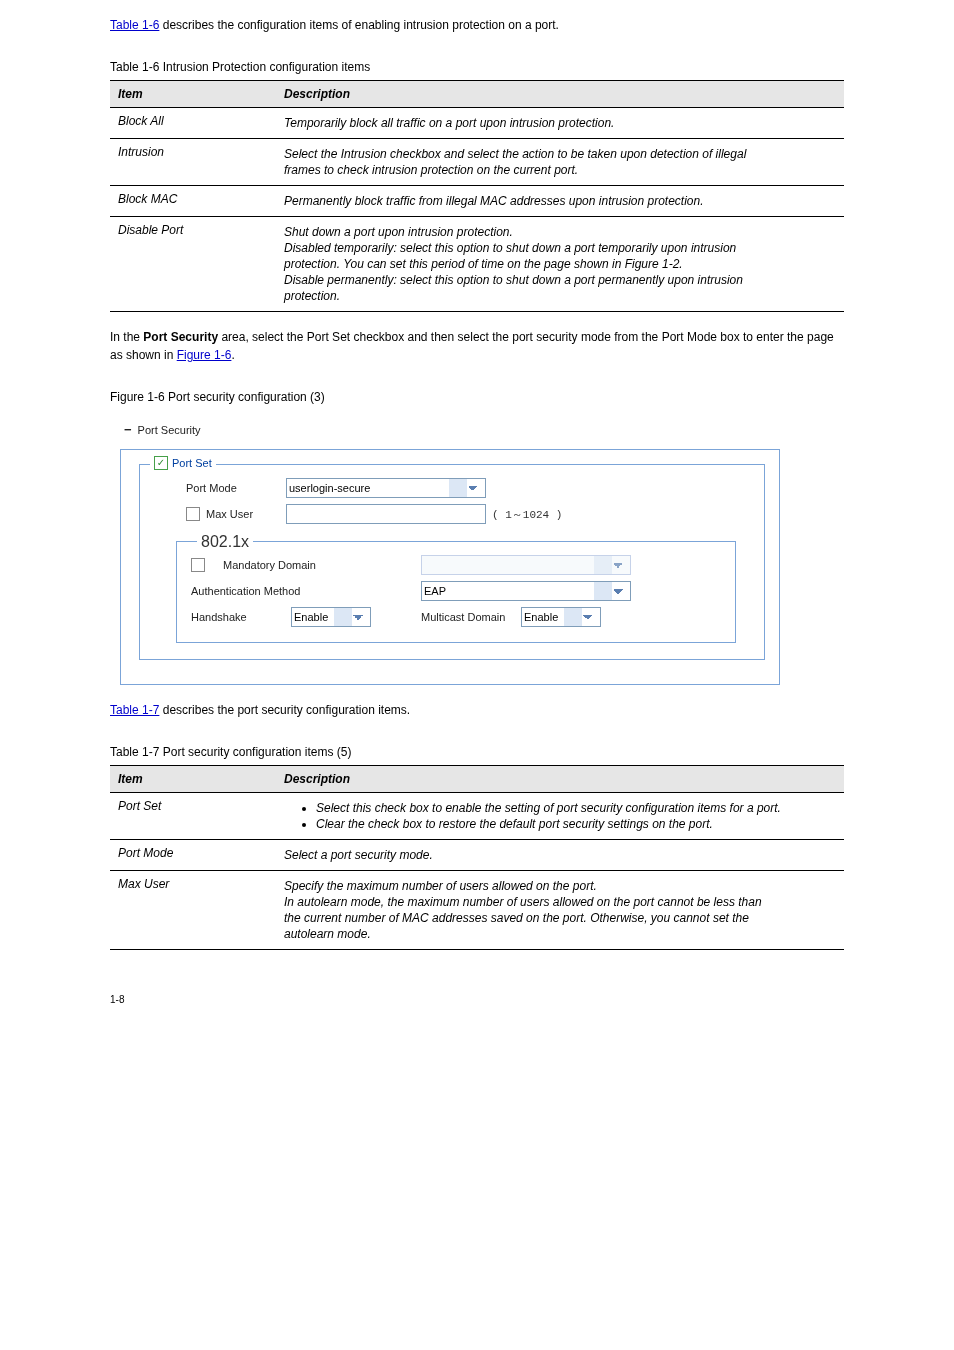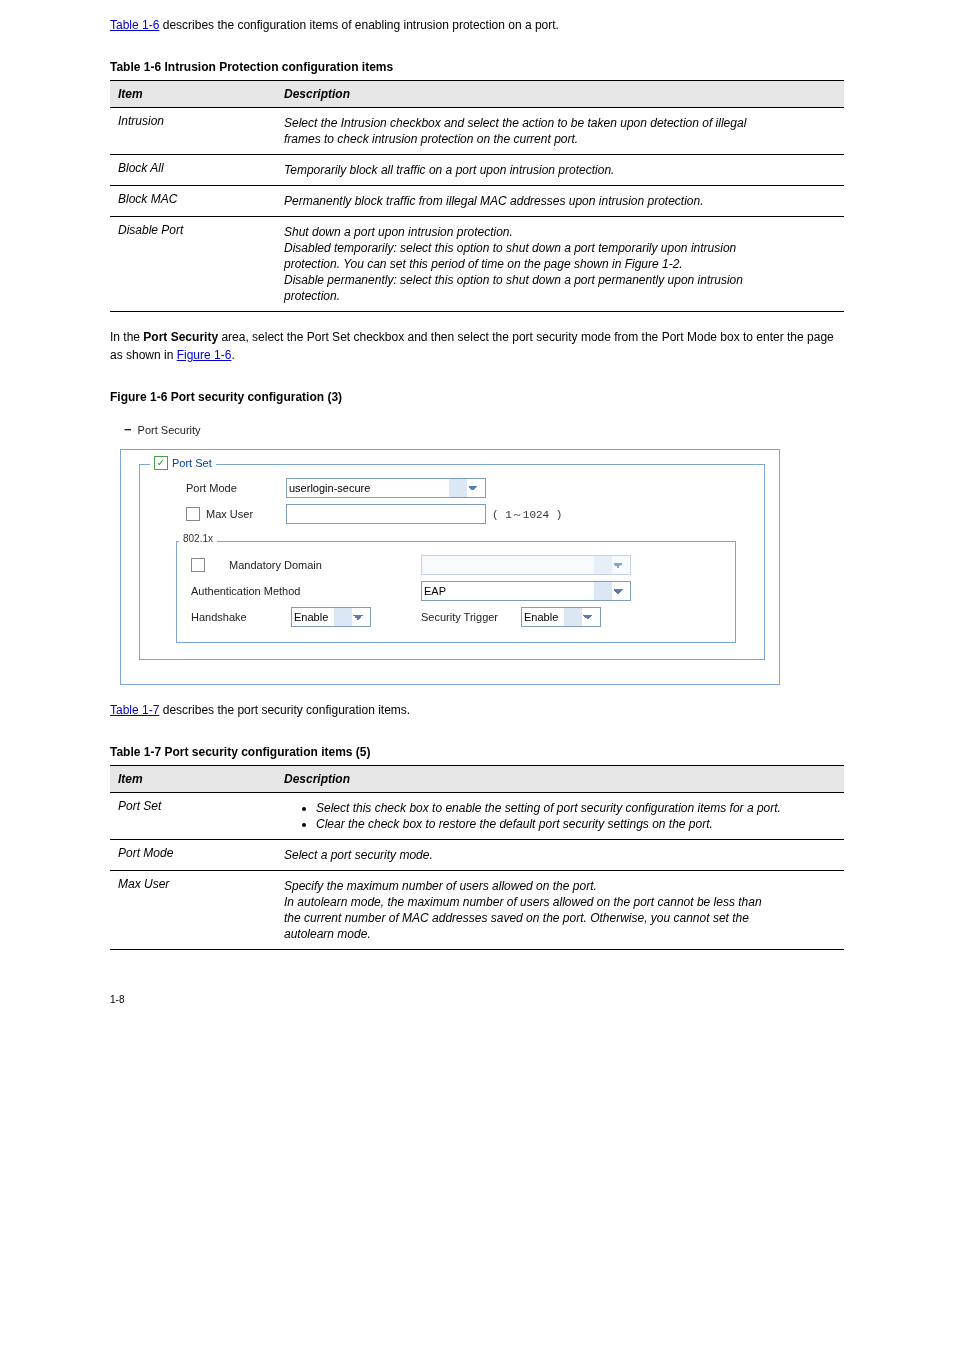--- a/index.html
+++ b/index.html
@@ -14,21 +14,21 @@
     padding: 0 110px 40px 110px;
     box-sizing: border-box;
   }
   .bluelink {
     color: #0000cc;
     text-decoration: underline;
     font-size: 12px;
   }
   .caption {
     font-size: 12px;
-    font-weight: bold;
+    font-weight: normal;
     margin: 26px 0 6px 0;
   }
   .after-table-text {
     font-size: 12px;
     margin: 16px 0 24px 0;
     line-height: 1.5;
   }
   .after-table-text .bold {
     font-weight: bold;
   }
@@ -145,24 +145,24 @@
     position: relative;
     padding: 10px 14px 12px 14px;
     margin-top: 14px;
     margin-left: 20px;
     width: 560px;
     box-sizing: border-box;
   }
   .inner-legend {
     position: absolute;
     top: -9px;
-    left: 2px;
+    left: 20px;
     background: #fff;
     padding: 0 4px;
-    font-size: 10px;
+    font-size: 16px;
     color: #333;
   }
 
   .checkbox {
     width: 12px; height: 12px;
     border: 1px solid #46a049;
     display: inline-flex;
     align-items: center; justify-content: center;
     font-size: 10px; line-height: 10px;
     color: #2e8b32;
@@ -196,33 +196,33 @@
 
   <table class="data">
     <thead>
       <tr>
         <th>Item</th>
         <th>Description</th>
       </tr>
     </thead>
     <tbody id="table1-body">
         <tr>
+          <td>Block All</td>
+          <td>
+            <div class="desc-lines">
+              <div>Temporarily block all traffic on a port upon intrusion protection.</div>
+            </div>
+          </td>
+        </tr>
+        <tr>
           <td>Intrusion</td>
           <td>
             <div class="desc-lines">
               <div>Select the Intrusion checkbox and select the action to be taken upon detection of illegal</div>
               <div> frames to check intrusion protection on the current port.</div>
-            </div>
-          </td>
-        </tr>
-        <tr>
-          <td>Block All</td>
-          <td>
-            <div class="desc-lines">
-              <div>Temporarily block all traffic on a port upon intrusion protection.</div>
             </div>
           </td>
         </tr>
         <tr>
           <td>Block MAC</td>
           <td>
             <div class="desc-lines">
               <div>Permanently block traffic from illegal MAC addresses upon intrusion protection.</div>
             </div>
           </td>
@@ -277,21 +277,21 @@
             <span>Max User</span>
           </span>
           <input class="ui-input" style="width: 200px;">
           <span class="hint">( 1～1024 )</span>
         </div>
 
         <div class="inner-fieldset">
           <div class="inner-legend">802.1x</div>
 
           <div class="ui-row">
-            <span style="display:flex;align-items:center;gap:24px;width:230px;">
+            <span style="display:flex;align-items:center;gap:18px;width:230px;">
               <span class="checkbox gray"></span>
               <span>Mandatory Domain</span>
             </span>
             <select class="ui-select" style="width:210px" disabled="">
               <option></option>
             </select>
           </div>
 
           <div class="ui-row">
             <span style="width:230px;">Authentication Method</span>
@@ -299,21 +299,21 @@
               <option>EAP</option>
             </select>
           </div>
 
           <div class="ui-row">
             <span style="width:100px;">Handshake</span>
             <select class="ui-select" style="width:80px">
               <option>Enable</option>
             </select>
             <span style="width:50px;"></span>
-            <span style="width:100px;">Security Trigger</span>
+            <span style="width:100px;">Multicast Domain</span>
             <select class="ui-select" style="width:80px">
               <option>Enable</option>
             </select>
           </div>
         </div>
       </div>
     </div>
   </div>
 
   <p class="after-table-text">

